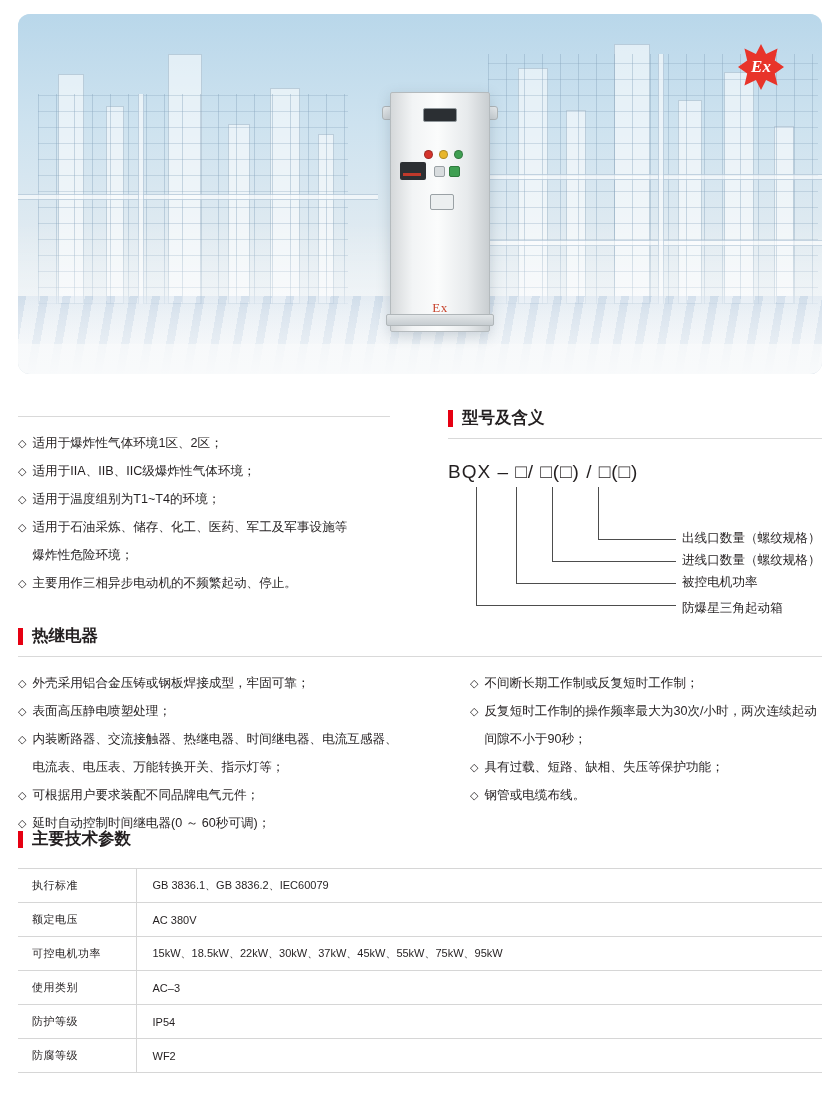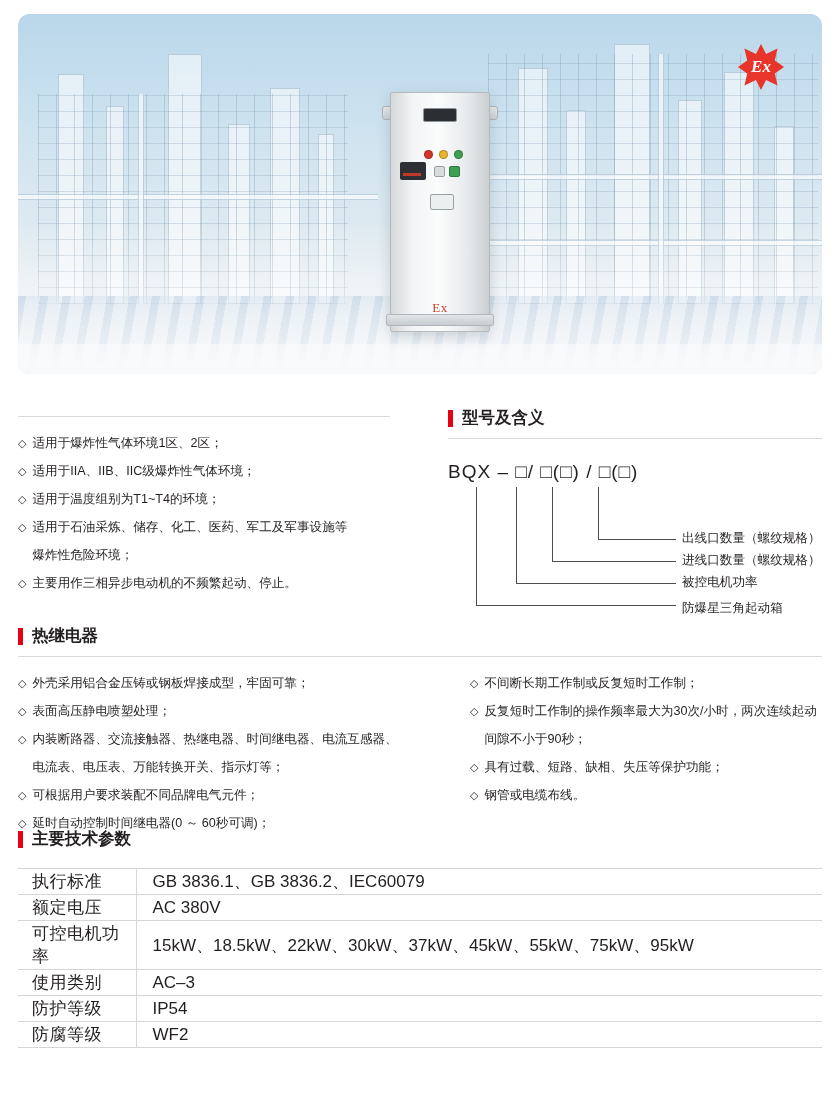--- a/index.html
+++ b/index.html
@@ -168,21 +168,21 @@
 
   
   .feat-cols { display:flex; gap:24px; margin-top:16px; }
   .feat-col { flex: 1 1 0; }
   .feat-col.left { flex: 0 0 428px; }
 
   
   .spec-table { width:100%; border-collapse:collapse; margin-top:18px; }
   .spec-table tr { border-bottom:1px solid #d6d6d6; }
   .spec-table tr:first-child { border-top:1px solid #d6d6d6; }
-  .spec-table td { padding:1px 0; font-size:17px; color:#231f20; vertical-align:middle; }
+  .spec-table td { padding:9px 0; font-size:11px; color:#231f20; vertical-align:middle; }
   .spec-table td.k { width:118px; padding-left:14px; letter-spacing:.5px; }
   .spec-table td.v { padding-left:16px; border-left:1px solid #d6d6d6;margin-top:12px; }
 </style>
 </head>
 <body>
 
 <div class="hero">
   <div class="sky"></div>
 
   <div class="tower" style="left:40px;  top:60px;  width:26px; height:230px;"></div>

